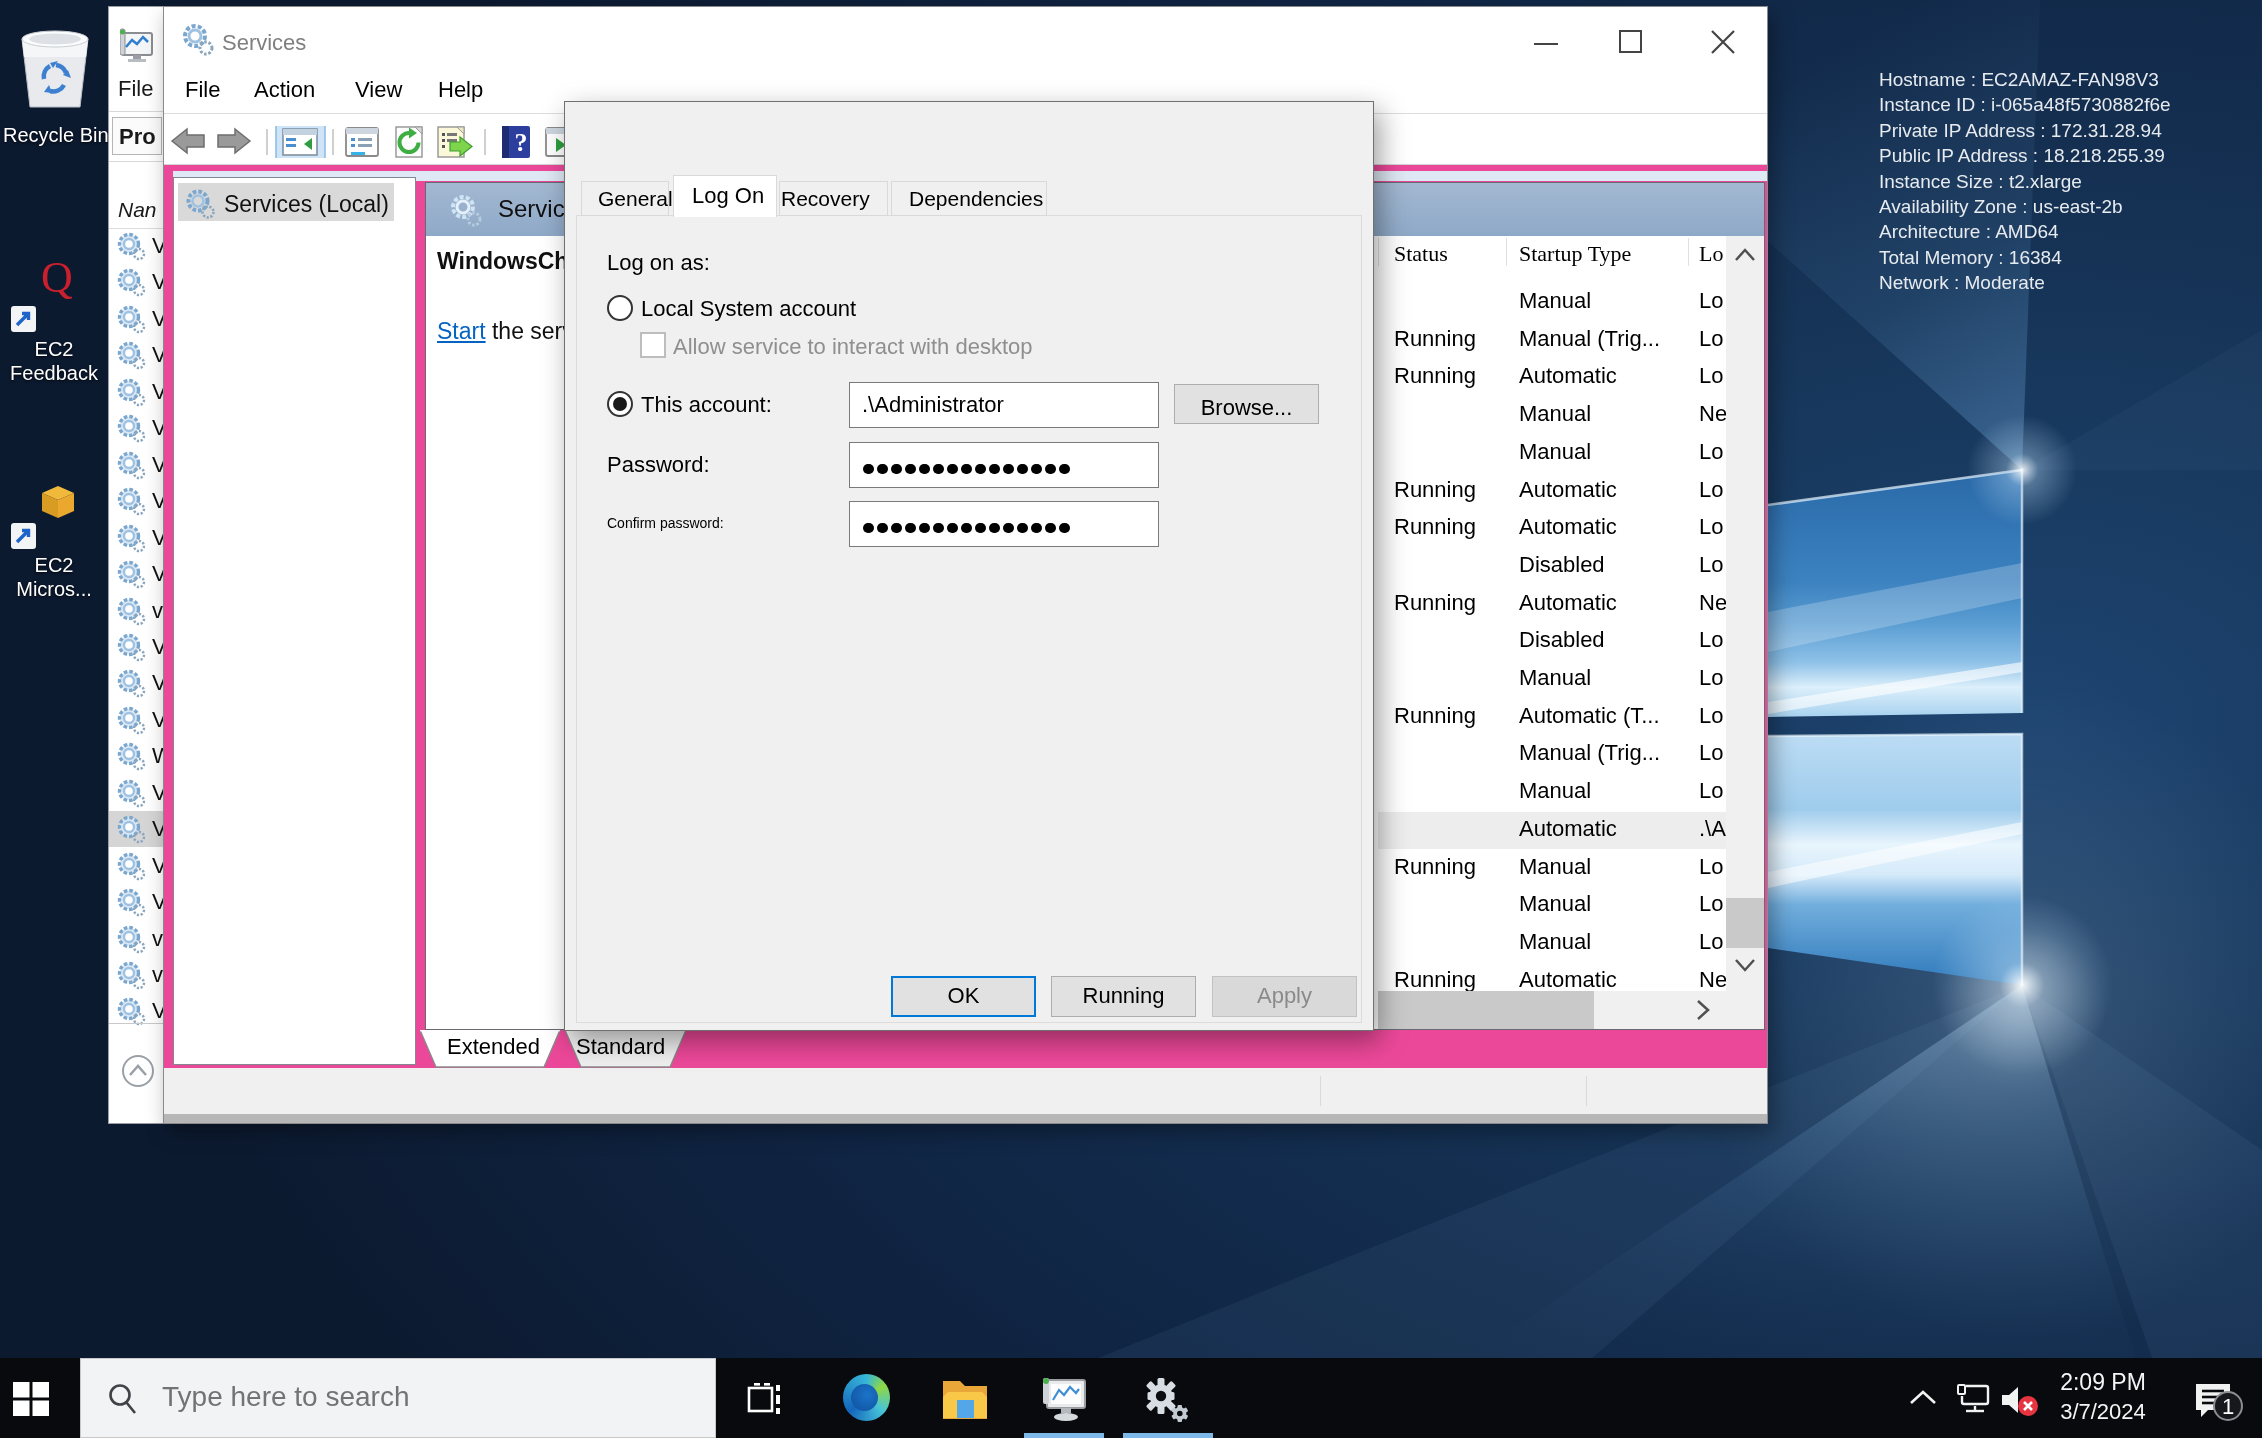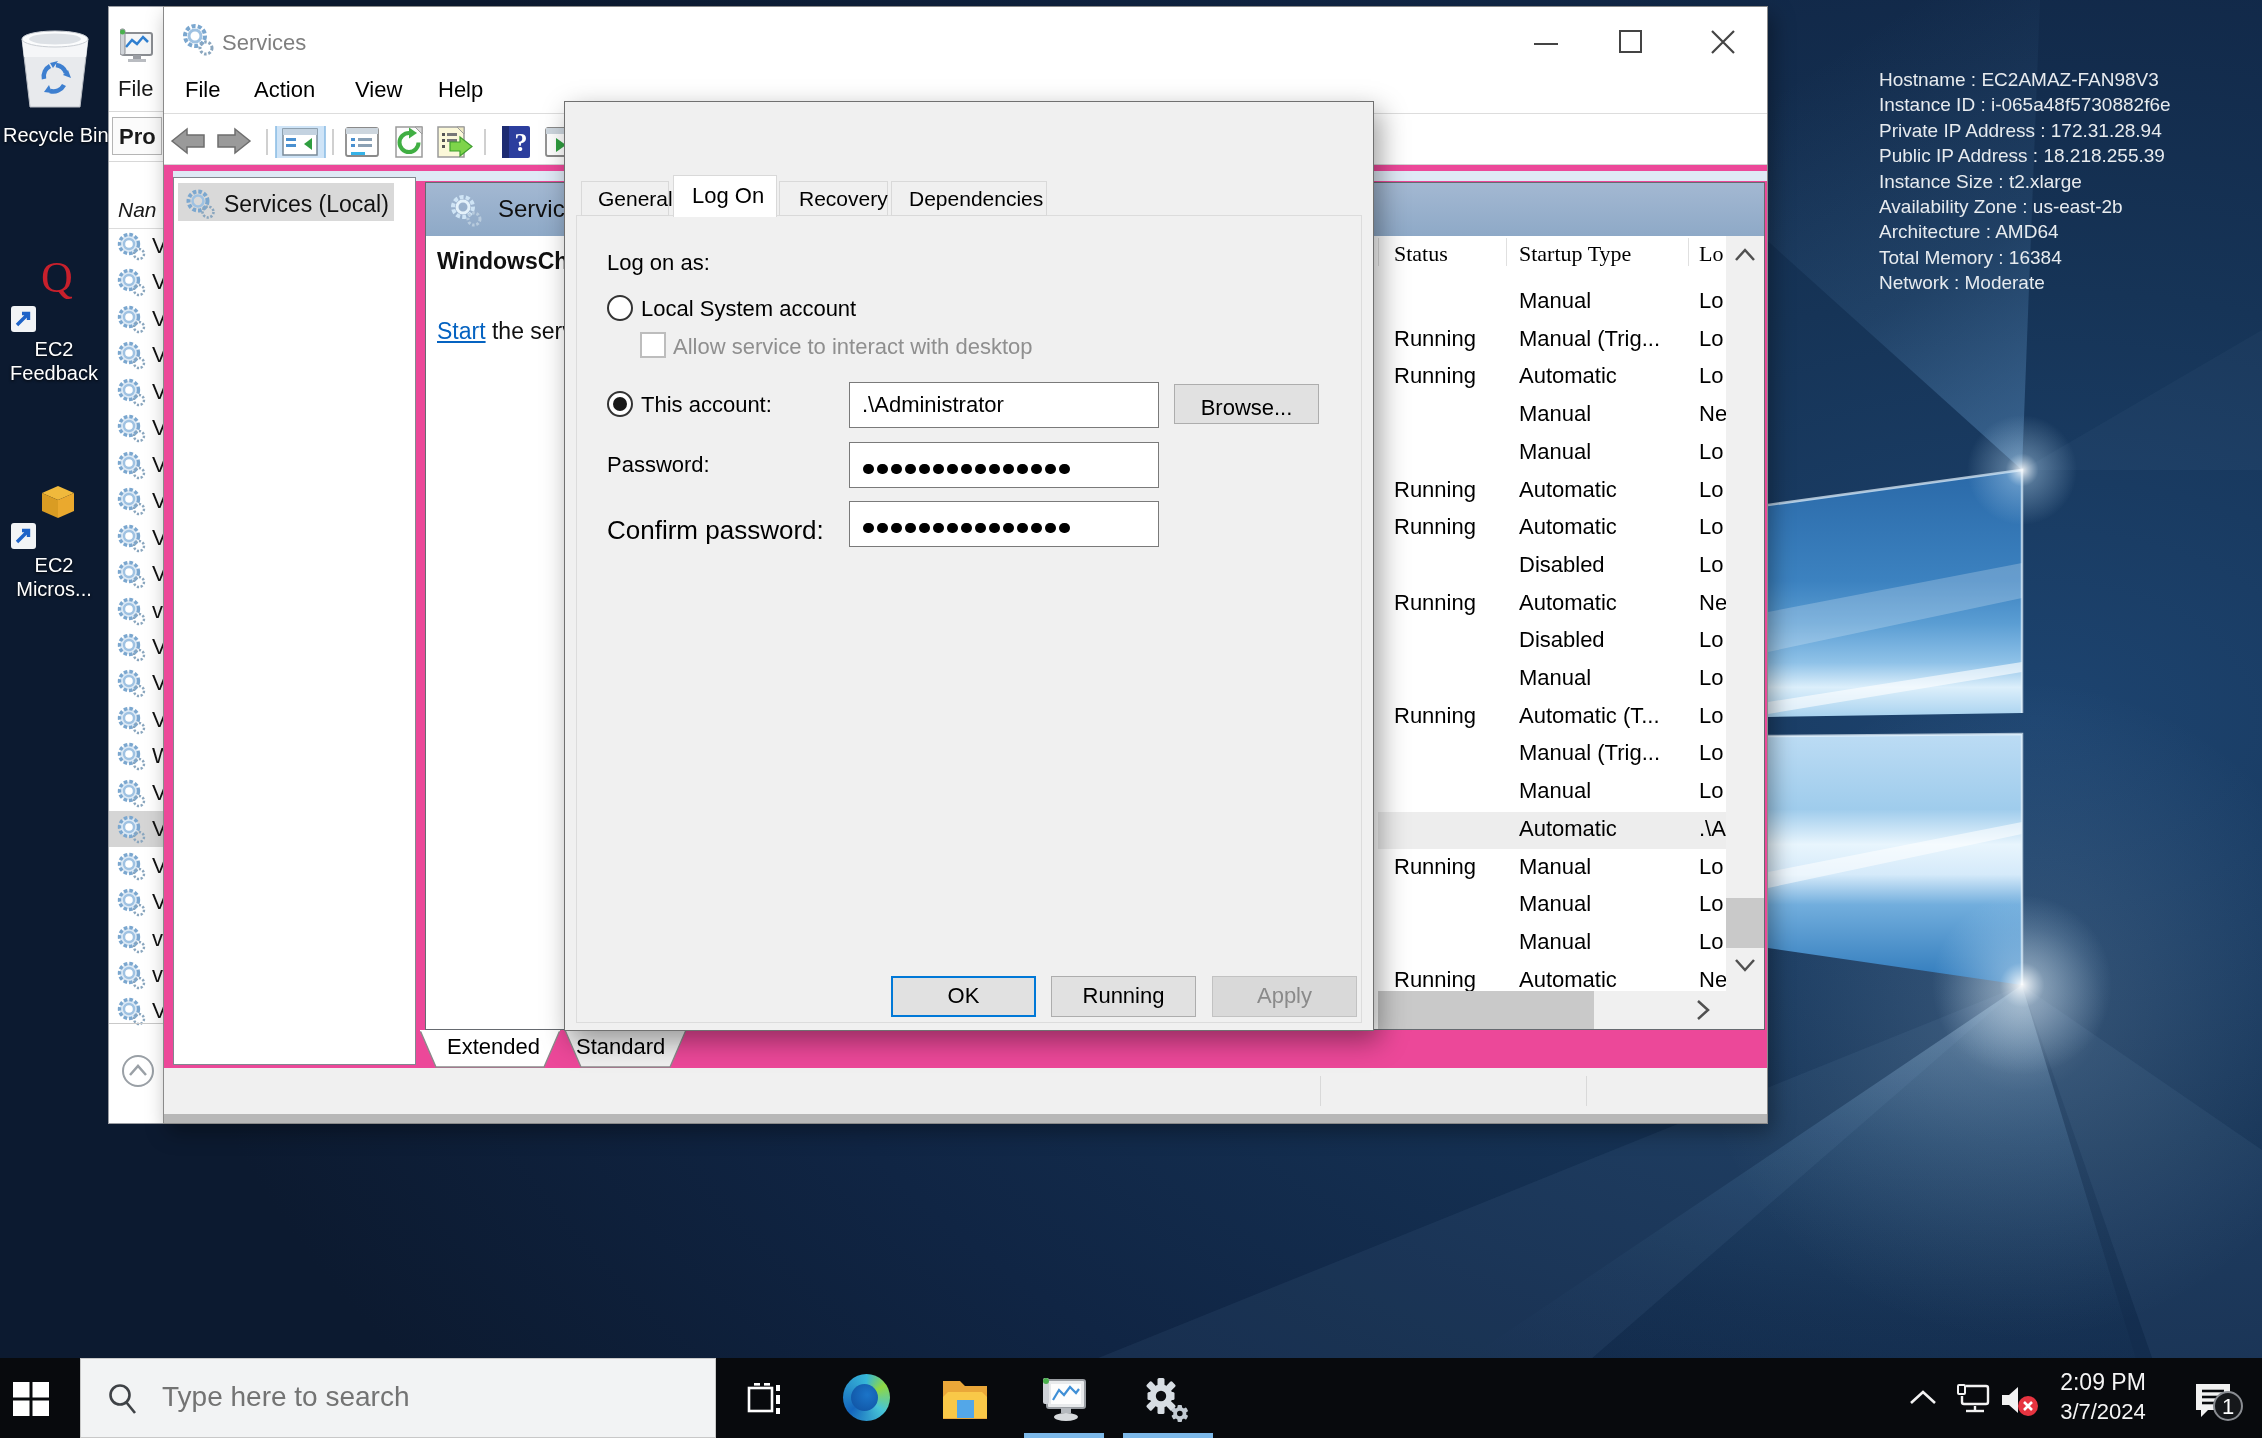--- a/index.html
+++ b/index.html
@@ -586,21 +586,21 @@
 
 <div class="abs" style="left:564px;top:101px;width:810px;height:930px;background:#f0f0f0;border:1px solid #707070;box-sizing:border-box;z-index:5;box-shadow:6px 10px 26px rgba(0,0,0,0.38);">
 
 
   <div class="abs" style="left:11px;top:113px;width:786px;height:808px;border:1px solid #dcdcdc;background:#f0f0f0;box-sizing:border-box;"></div>
   <div class="abs" style="left:16px;top:79px;width:88px;height:35px;background:#f0f0f0;border:1px solid #d9d9d9;box-sizing:border-box;"></div>
   <div class="abs" style="left:33px;top:85px;font-size:21px;">General</div>
   <div class="abs" style="left:108px;top:73px;width:104px;height:42px;background:#fff;border:1px solid #d9d9d9;border-bottom:none;box-sizing:border-box;"></div>
   <div class="abs" style="left:127px;top:81px;font-size:22px;">Log On</div>
   <div class="abs" style="left:214px;top:79px;width:109px;height:35px;background:#f0f0f0;border:1px solid #d9d9d9;box-sizing:border-box;"></div>
-  <div class="abs" style="left:234px;top:85px;font-size:21px;">Recovery</div>
+  <div class="abs" style="left:216px;top:85px;font-size:21px;">Recovery</div>
   <div class="abs" style="left:326px;top:79px;width:156px;height:35px;background:#f0f0f0;border:1px solid #d9d9d9;box-sizing:border-box;"></div>
   <div class="abs" style="left:344px;top:85px;font-size:21px;">Dependencies</div>
 
   <div class="abs" style="left:42px;top:148px;font-size:22px;">Log on as:</div>
 
   <div class="abs" style="left:42px;top:193px;width:26px;height:26px;border:2px solid #333;border-radius:50%;background:#fff;box-sizing:border-box;"></div>
   <div class="abs" style="left:76px;top:194px;font-size:22px;">Local System account</div>
 
   <div class="abs" style="left:75px;top:230px;width:26px;height:26px;border:2px solid #bdbdbd;background:#fff;box-sizing:border-box;"></div>
   <div class="abs" style="left:108px;top:232px;font-size:22px;color:#8f8f8f;">Allow service to interact with desktop</div>
@@ -614,21 +614,21 @@
   </div>
   <div class="abs" style="left:609px;top:282px;width:145px;height:40px;background:#e1e1e1;border:1px solid #adadad;box-sizing:border-box;">
     <div style="text-align:center;font-size:22px;margin-top:10px;">Browse...</div>
   </div>
 
   <div class="abs" style="left:42px;top:350px;font-size:22px;">Password:</div>
   <div class="abs" style="left:284px;top:340px;width:310px;height:46px;background:#fff;border:1px solid #7a7a7a;box-sizing:border-box;">
     <div class="dots abs" style="left:13px;top:17px;"><span style="display:inline-block;width:10.5px;height:10.5px;border-radius:50%;background:#000;margin-right:3.5px;"></span><span style="display:inline-block;width:10.5px;height:10.5px;border-radius:50%;background:#000;margin-right:3.5px;"></span><span style="display:inline-block;width:10.5px;height:10.5px;border-radius:50%;background:#000;margin-right:3.5px;"></span><span style="display:inline-block;width:10.5px;height:10.5px;border-radius:50%;background:#000;margin-right:3.5px;"></span><span style="display:inline-block;width:10.5px;height:10.5px;border-radius:50%;background:#000;margin-right:3.5px;"></span><span style="display:inline-block;width:10.5px;height:10.5px;border-radius:50%;background:#000;margin-right:3.5px;"></span><span style="display:inline-block;width:10.5px;height:10.5px;border-radius:50%;background:#000;margin-right:3.5px;"></span><span style="display:inline-block;width:10.5px;height:10.5px;border-radius:50%;background:#000;margin-right:3.5px;"></span><span style="display:inline-block;width:10.5px;height:10.5px;border-radius:50%;background:#000;margin-right:3.5px;"></span><span style="display:inline-block;width:10.5px;height:10.5px;border-radius:50%;background:#000;margin-right:3.5px;"></span><span style="display:inline-block;width:10.5px;height:10.5px;border-radius:50%;background:#000;margin-right:3.5px;"></span><span style="display:inline-block;width:10.5px;height:10.5px;border-radius:50%;background:#000;margin-right:3.5px;"></span><span style="display:inline-block;width:10.5px;height:10.5px;border-radius:50%;background:#000;margin-right:3.5px;"></span><span style="display:inline-block;width:10.5px;height:10.5px;border-radius:50%;background:#000;margin-right:3.5px;"></span><span style="display:inline-block;width:10.5px;height:10.5px;border-radius:50%;background:#000;margin-right:3.5px;"></span></div>
   </div>
 
-  <div class="abs" style="left:42px;top:413px;font-size:26px;">Confirm password:</div>
+  <div class="abs" style="left:42px;top:413px;font-size:14px;">Confirm password:</div>
   <div class="abs" style="left:284px;top:399px;width:310px;height:46px;background:#fff;border:1px solid #7a7a7a;box-sizing:border-box;">
     <div class="dots abs" style="left:13px;top:17px;"><span style="display:inline-block;width:10.5px;height:10.5px;border-radius:50%;background:#000;margin-right:3.5px;"></span><span style="display:inline-block;width:10.5px;height:10.5px;border-radius:50%;background:#000;margin-right:3.5px;"></span><span style="display:inline-block;width:10.5px;height:10.5px;border-radius:50%;background:#000;margin-right:3.5px;"></span><span style="display:inline-block;width:10.5px;height:10.5px;border-radius:50%;background:#000;margin-right:3.5px;"></span><span style="display:inline-block;width:10.5px;height:10.5px;border-radius:50%;background:#000;margin-right:3.5px;"></span><span style="display:inline-block;width:10.5px;height:10.5px;border-radius:50%;background:#000;margin-right:3.5px;"></span><span style="display:inline-block;width:10.5px;height:10.5px;border-radius:50%;background:#000;margin-right:3.5px;"></span><span style="display:inline-block;width:10.5px;height:10.5px;border-radius:50%;background:#000;margin-right:3.5px;"></span><span style="display:inline-block;width:10.5px;height:10.5px;border-radius:50%;background:#000;margin-right:3.5px;"></span><span style="display:inline-block;width:10.5px;height:10.5px;border-radius:50%;background:#000;margin-right:3.5px;"></span><span style="display:inline-block;width:10.5px;height:10.5px;border-radius:50%;background:#000;margin-right:3.5px;"></span><span style="display:inline-block;width:10.5px;height:10.5px;border-radius:50%;background:#000;margin-right:3.5px;"></span><span style="display:inline-block;width:10.5px;height:10.5px;border-radius:50%;background:#000;margin-right:3.5px;"></span><span style="display:inline-block;width:10.5px;height:10.5px;border-radius:50%;background:#000;margin-right:3.5px;"></span><span style="display:inline-block;width:10.5px;height:10.5px;border-radius:50%;background:#000;margin-right:3.5px;"></span></div>
   </div>
 
   <div class="abs" style="left:326px;top:874px;width:145px;height:41px;background:#e1e1e1;border:2px solid #0078d7;box-sizing:border-box;">
     <div style="text-align:center;font-size:22px;margin-top:5px;">OK</div>
   </div>
   <div class="abs" style="left:486px;top:874px;width:145px;height:41px;background:#e1e1e1;border:1px solid #adadad;box-sizing:border-box;">
     <div style="text-align:center;font-size:22px;margin-top:6px;">Running</div>
   </div>

